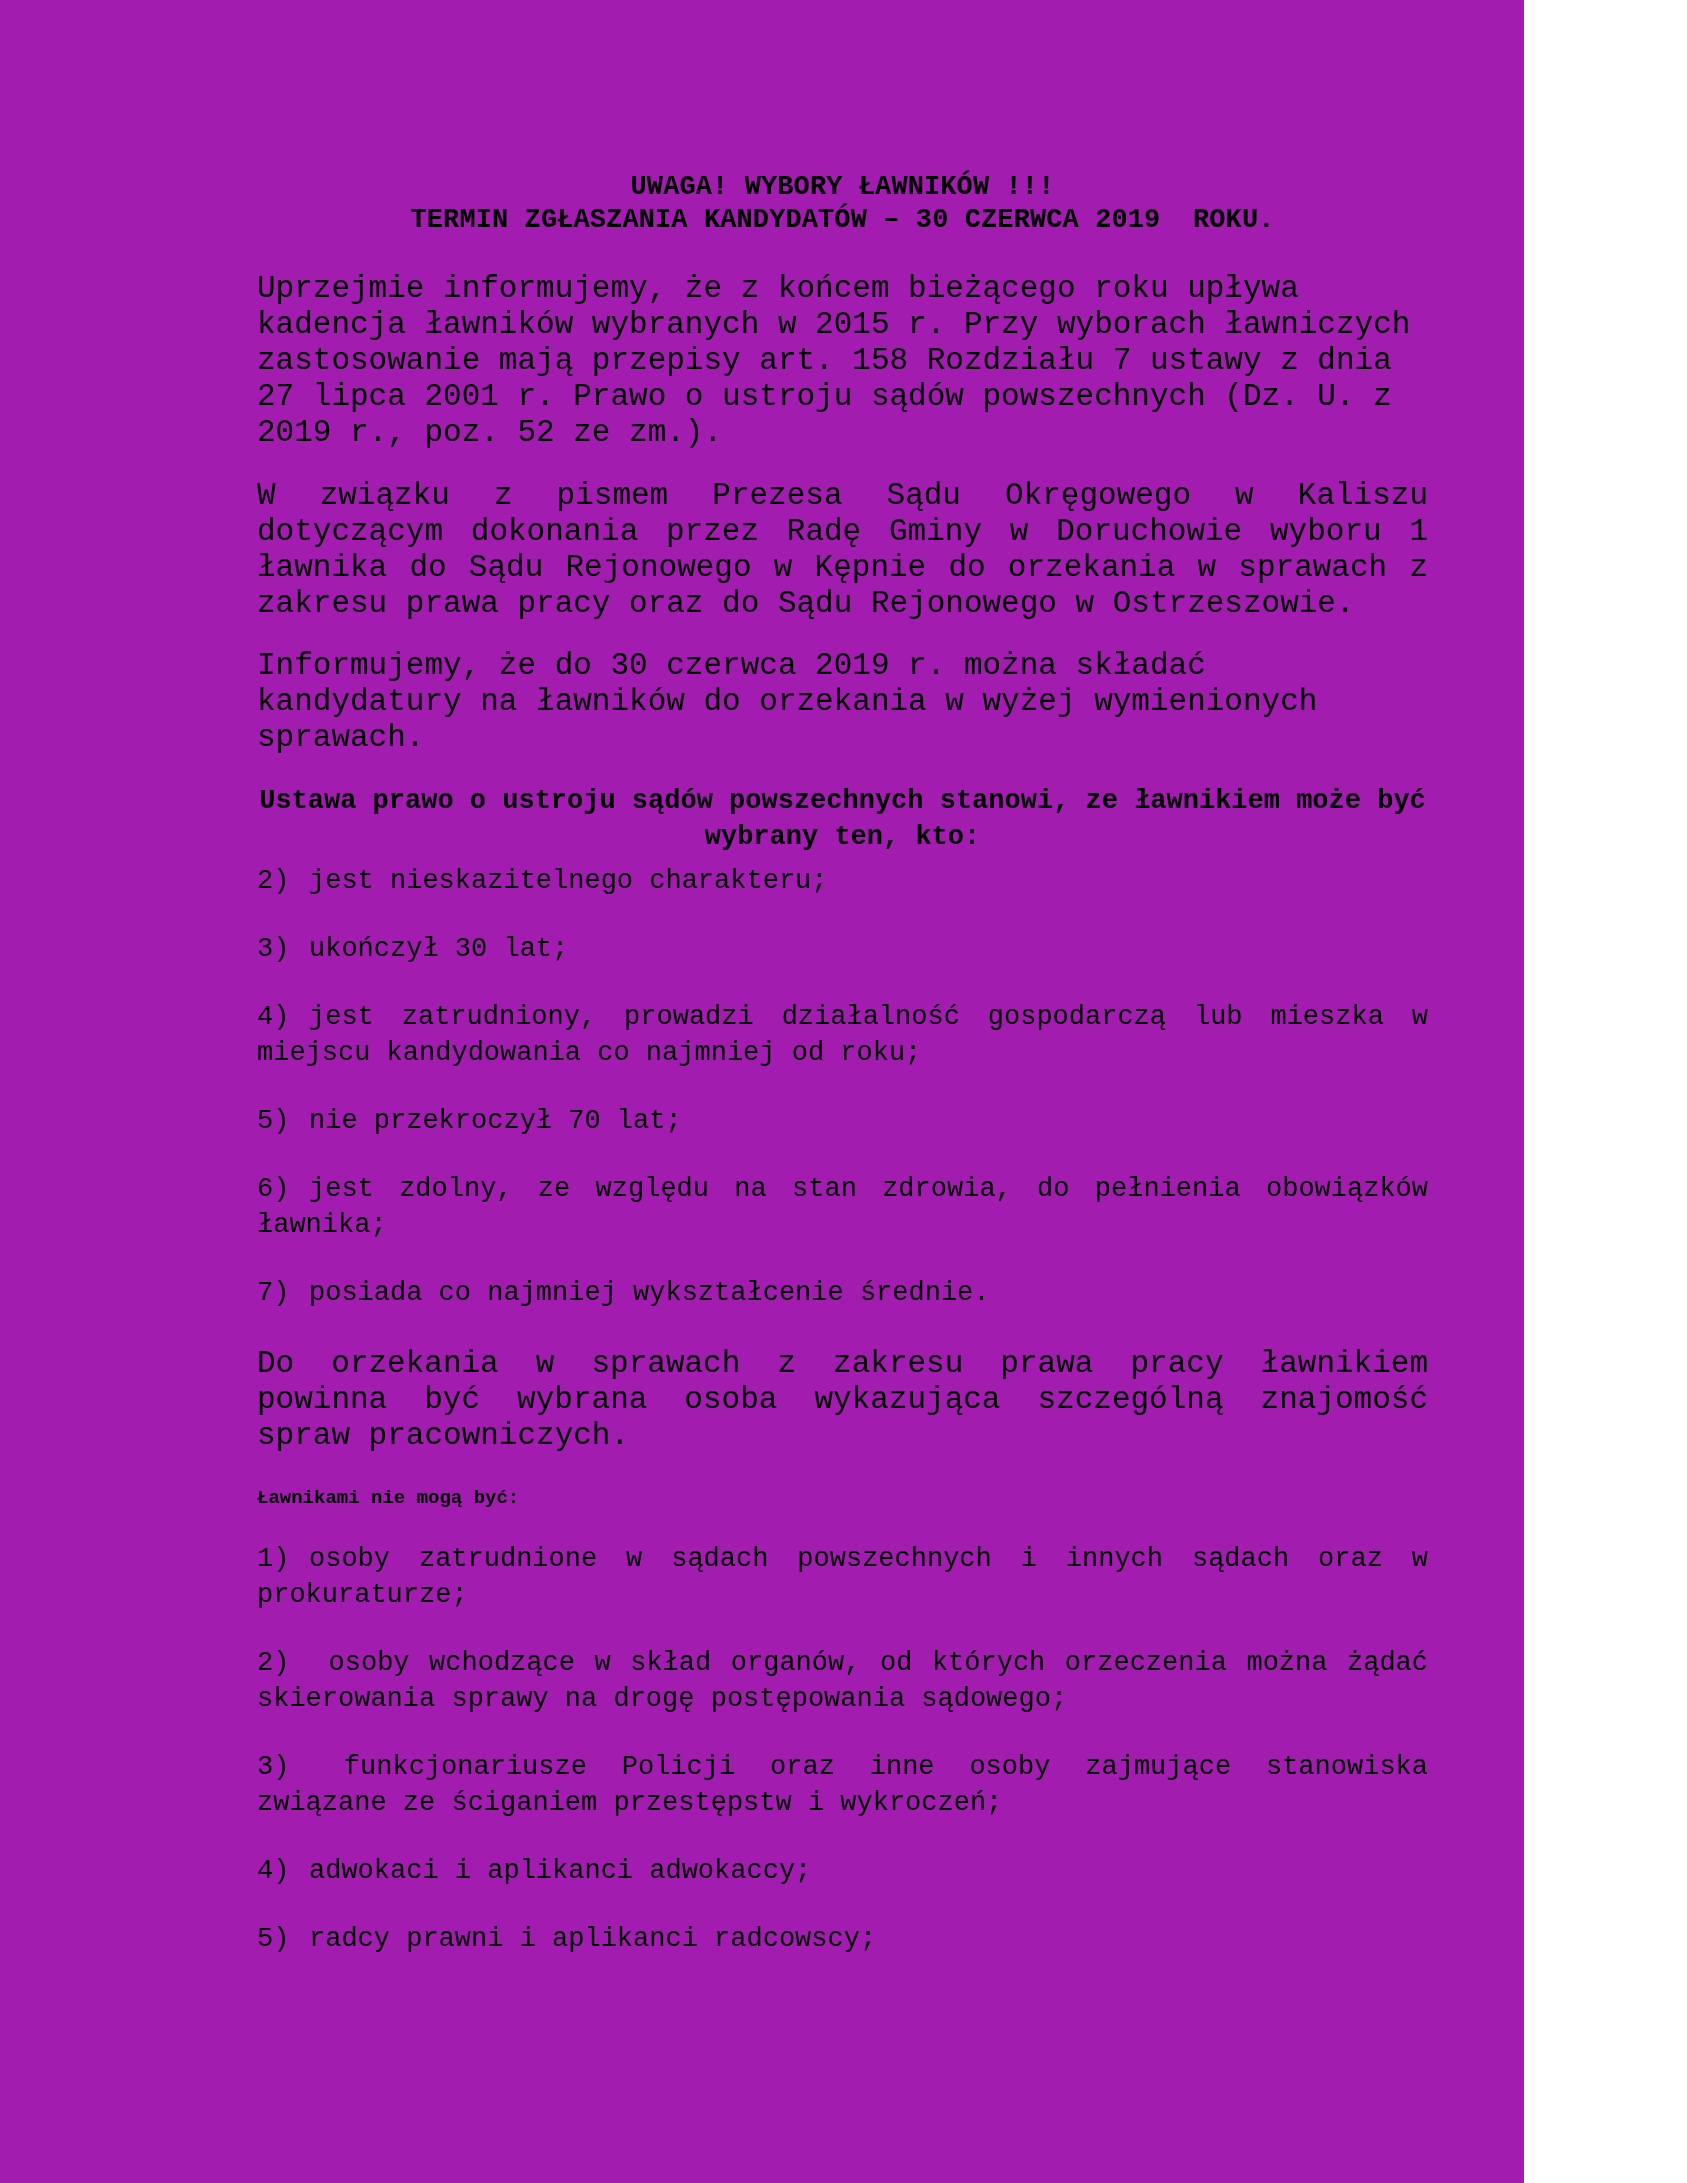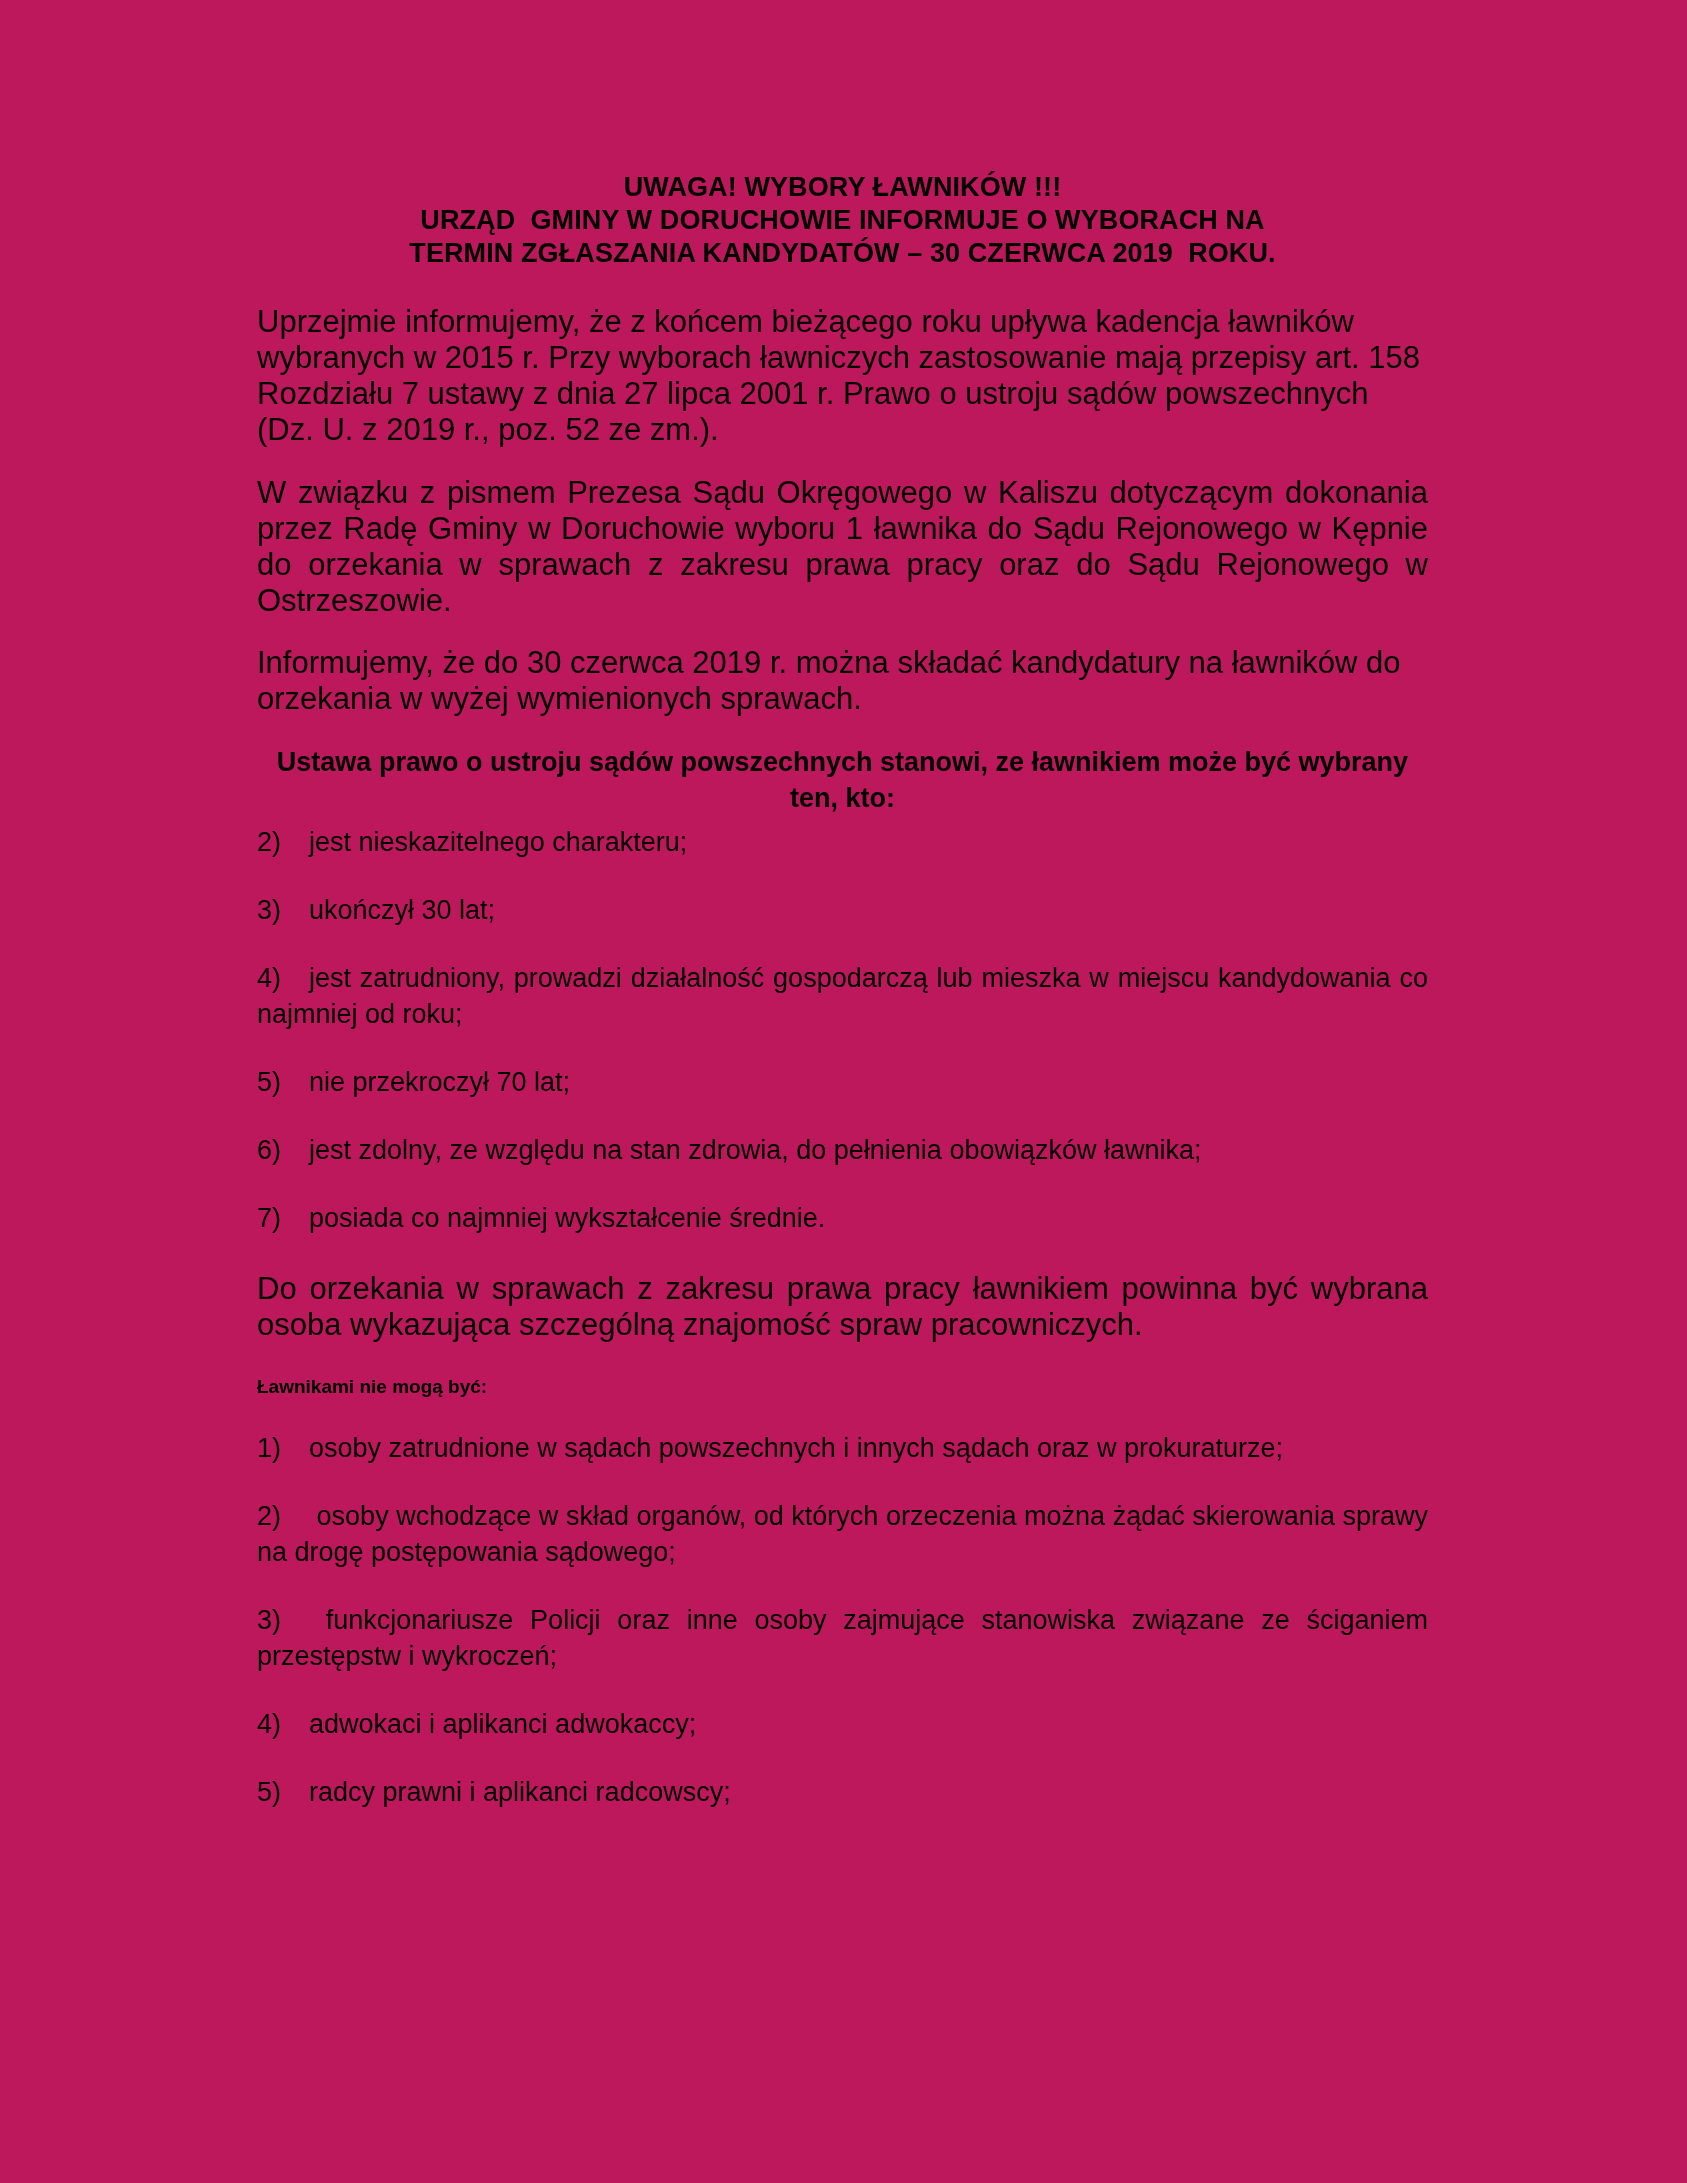--- a/index.html
+++ b/index.html
@@ -2,28 +2,28 @@
 <html lang="pl" style="font-size:10.6px"><head>
 <meta charset="utf-8">
 <title>UWAGA! WYBORY ŁAWNIKÓW</title>
 <style>
   html, body {
     margin: 0;
     padding: 0;
     background: #ffffff;
   }
   .page {
-    width: 1687px;
+    width: 1524px;
     height: 2183px;
-    background: #be185d;
+    background: #a21caf;
     position: relative;
     box-sizing: border-box;
     padding: 0;
     overflow: hidden;
-    font-family: Liberation Sans, sans-serif;
+    font-family: Liberation Mono, monospace;
     color: #000000;
   }
   .content {
     position: absolute;
     left: 257px;
     top: 171px;
     width: 1171px;
   }
 
   
@@ -103,21 +103,20 @@
   }
 </style>
 </head>
 <body>
 
 <div class="page">
   <div class="content">
 
     <div class="title-block">
       <span class="title-line">UWAGA! WYBORY ŁAWNIKÓW !!!</span>
-      <span class="title-line">URZĄD  GMINY W DORUCHOWIE INFORMUJE O WYBORACH NA</span>
       <span class="title-line">TERMIN ZGŁASZANIA KANDYDATÓW – 30 CZERWCA 2019  ROKU.</span>
     </div>
 
     <p class="para ragged">Uprzejmie informujemy, że z końcem bieżącego roku upływa kadencja ławników wybranych w 2015 r. Przy wyborach ławniczych zastosowanie mają przepisy art. 158 Rozdziału 7 ustawy z dnia 27 lipca 2001 r. Prawo o ustroju sądów powszechnych (Dz. U. z 2019 r., poz. 52 ze zm.).</p>
 
     <p class="para">W związku z pismem Prezesa Sądu Okręgowego w Kaliszu dotyczącym dokonania przez Radę Gminy w Doruchowie wyboru 1 ławnika do Sądu Rejonowego w Kępnie do orzekania w sprawach z zakresu prawa pracy oraz do Sądu Rejonowego w Ostrzeszowie.</p>
 
     <p class="para ragged">Informujemy, że do 30 czerwca 2019 r. można składać kandydatury na ławników do orzekania w wyżej wymienionych sprawach.</p>
 
     <p class="lead-heading">Ustawa prawo o ustroju sądów powszechnych stanowi, ze ławnikiem może być wybrany ten, kto:</p>

